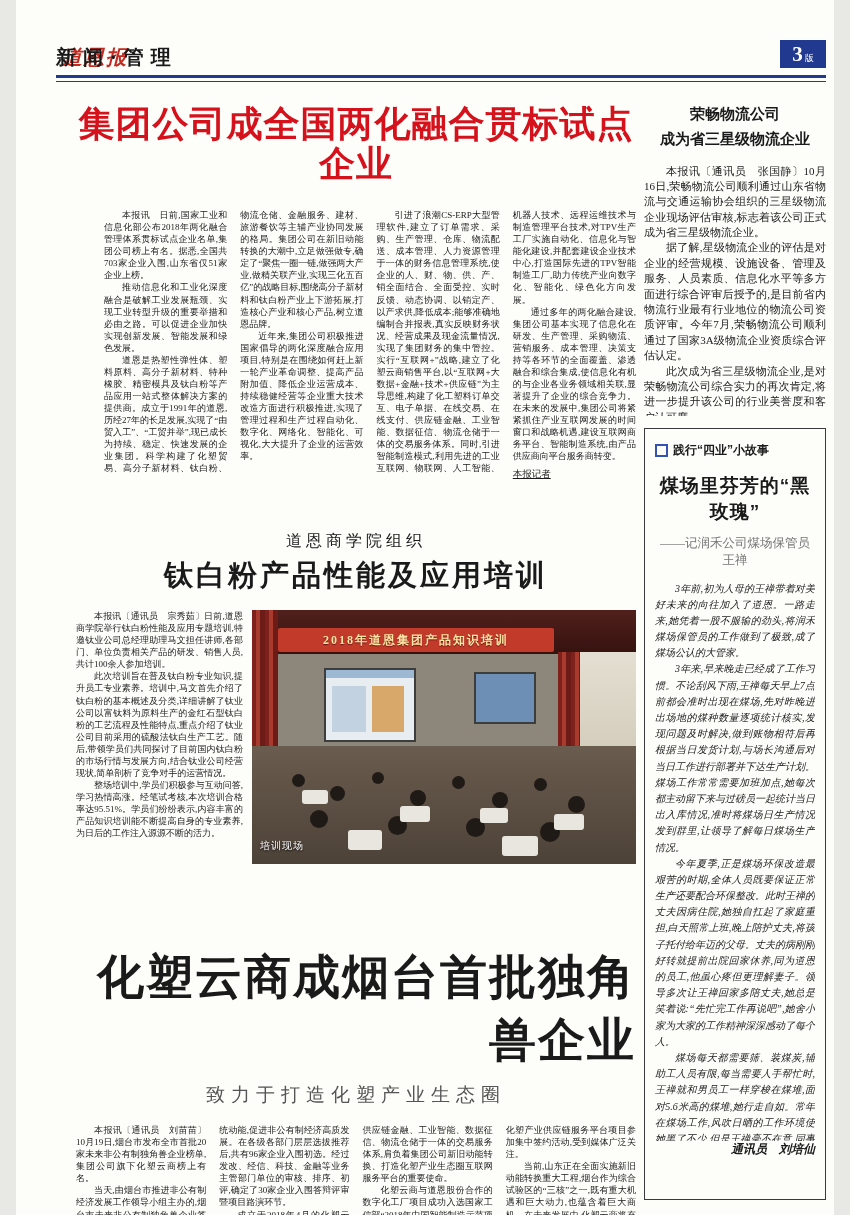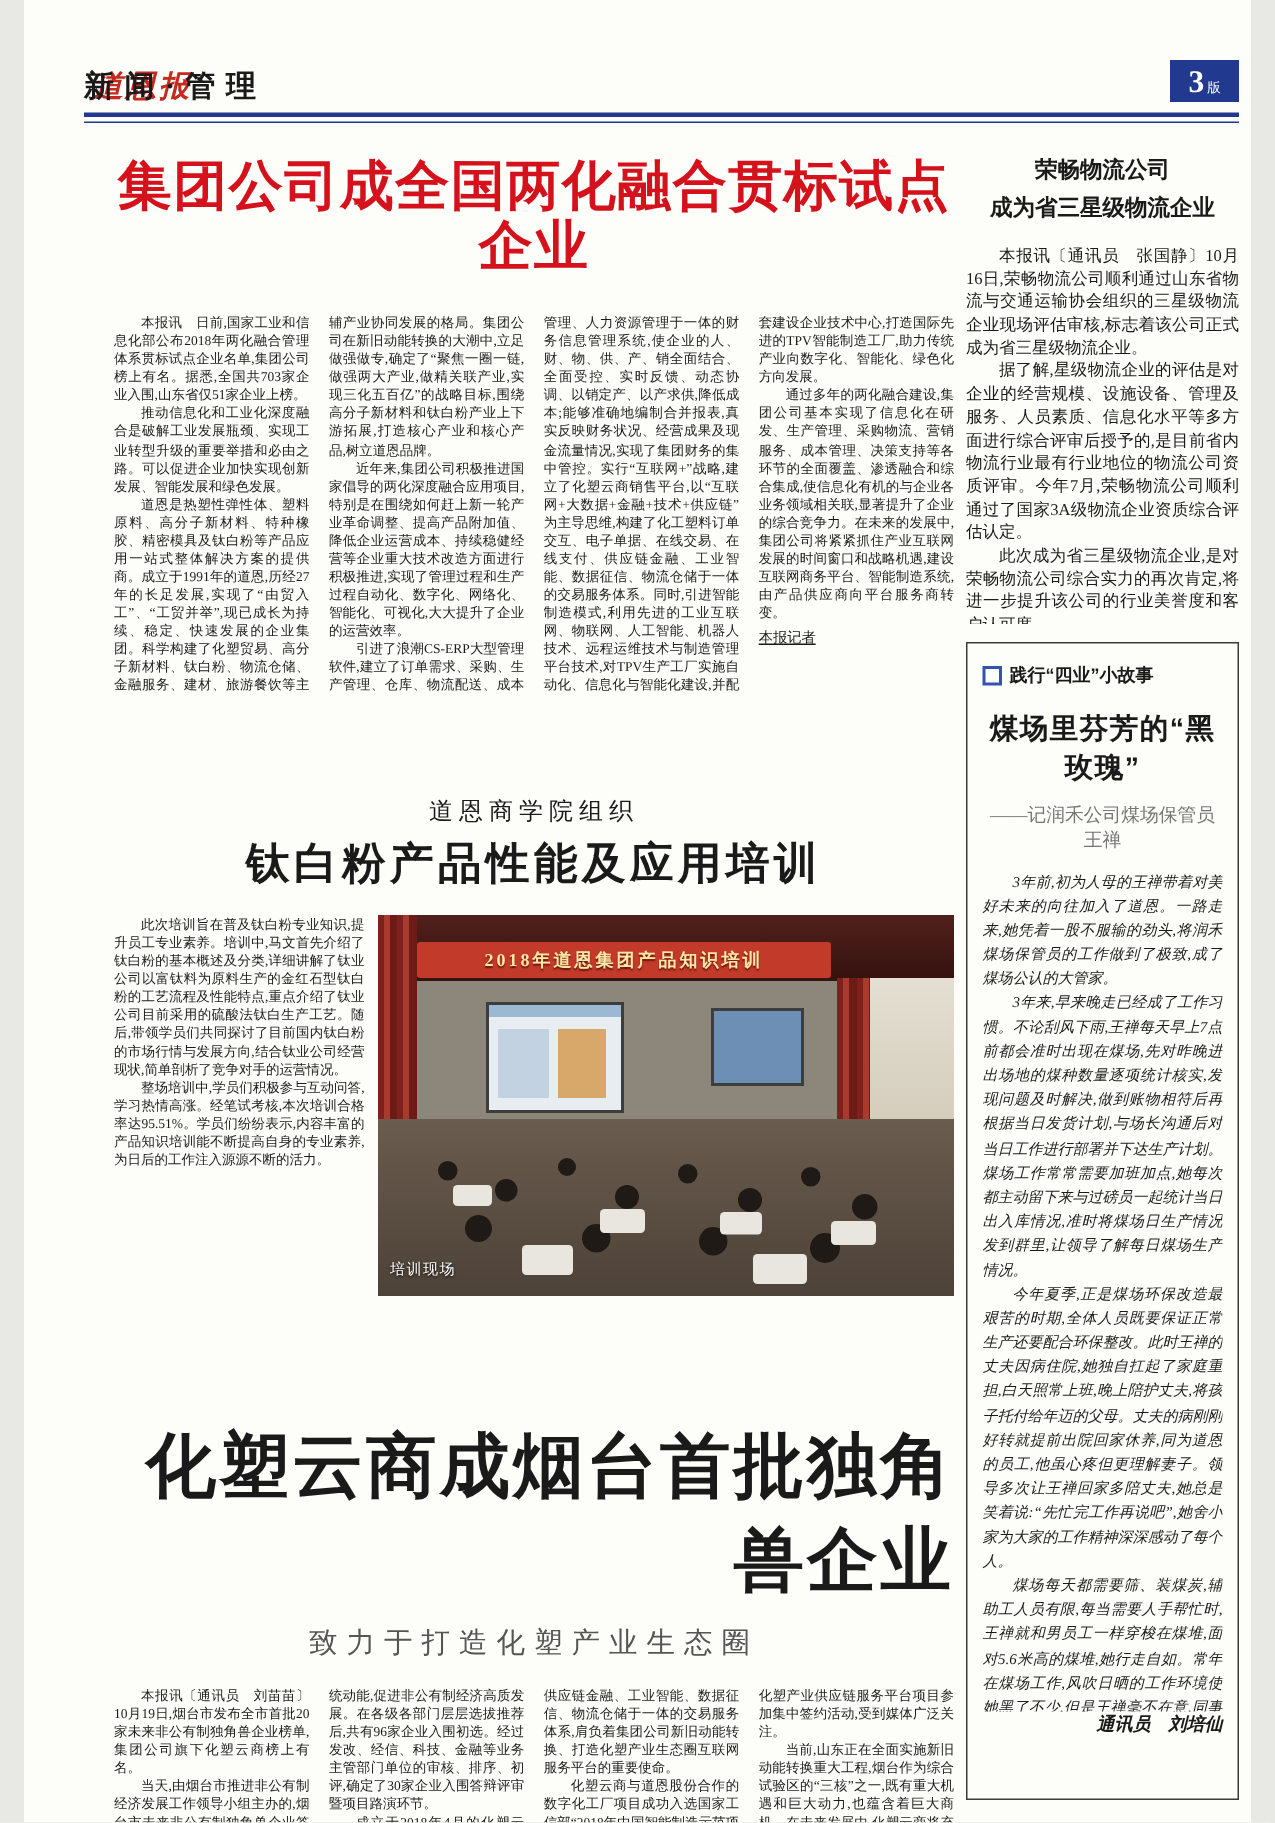--- a/index.html
+++ b/index.html
@@ -24,21 +24,21 @@
   .cols{display:flex;gap:8px;padding-left:20px;margin-top:10px;}
   .main{width:560px;flex:none;}
   .side{width:182px;flex:none;}
 
   
   .sans{font-family:"Liberation Sans",sans-serif;}
   .a1-headline{margin-top:12px;text-align:center;font-size:36px;font-weight:bold;
                color:#d5121c;letter-spacing:1px;line-height:1.1;}
   .bodytext{font-size:9px;line-height:1.34;text-align:justify;}
   .bodytext p{margin:0;text-indent:2em;}
-  .a1-body{margin-top:26px;height:306px;column-count:4;column-gap:13px;overflow:hidden;}
+  .a1-body{margin-top:26px;height:306px;column-count:4;column-gap:13px;overflow:hidden;margin-left:28px;}
   .byline-r{text-align:left;text-indent:0 !important;margin-top:6px !important;font-size:9.5px;text-decoration:underline;}
 
   
   .t-kicker{margin-top:16px;text-align:center;font-size:16px;letter-spacing:4px;}
   .t-headline{text-align:center;font-size:29px;font-weight:bold;letter-spacing:3px;margin-top:4px;}
   .t-row{display:flex;gap:9px;margin-top:14px;height:328px;}
   .t-left{width:167px;flex:none;overflow:hidden;}
   .t-right{width:384px;flex:none;display:flex;flex-direction:row;gap:6px;}
   .t-below{flex:1;column-count:2;column-gap:14px;overflow:hidden;}
 
@@ -124,20 +124,21 @@
             <p>通过多年的两化融合建设,集团公司基本实现了信息化在研发、生产管理、采购物流、营销服务、成本管理、决策支持等各环节的全面覆盖、渗透融合和综合集成,使信息化有机的与企业各业务领域相关联,显著提升了企业的综合竞争力。在未来的发展中,集团公司将紧紧抓住产业互联网发展的时间窗口和战略机遇,建设互联网商务平台、智能制造系统,由产品供应商向平台服务商转变。</p>
             <p class="byline-r">本报记者</p>
           </div>
         </div>
 
         <div>
           <div class="t-kicker">道恩商学院组织</div>
           <div class="t-headline sans">钛白粉产品性能及应用培训</div>
           <div class="t-row">
             <div class="t-left bodytext">
+              <p>本报讯〔通讯员　宗秀茹〕日前,道恩商学院举行钛白粉性能及应用专题培训,特邀钛业公司总经理助理马文担任讲师,各部门、单位负责相关产品的研发、销售人员,共计100余人参加培训。</p>
               <p>此次培训旨在普及钛白粉专业知识,提升员工专业素养。培训中,马文首先介绍了钛白粉的基本概述及分类,详细讲解了钛业公司以富钛料为原料生产的金红石型钛白粉的工艺流程及性能特点,重点介绍了钛业公司目前采用的硫酸法钛白生产工艺。随后,带领学员们共同探讨了目前国内钛白粉的市场行情与发展方向,结合钛业公司经营现状,简单剖析了竞争对手的运营情况。</p>
               <p>整场培训中,学员们积极参与互动问答,学习热情高涨。经笔试考核,本次培训合格率达95.51%。学员们纷纷表示,内容丰富的产品知识培训能不断提高自身的专业素养,为日后的工作注入源源不断的活力。</p>
             </div>
             <div class="t-right">
 
               <div class="photo">
                 <div class="ph-stage"></div>
                 <div class="ph-wall"></div>
                 <div class="ph-screen1"></div>
                 <div class="ph-screen2"></div>

